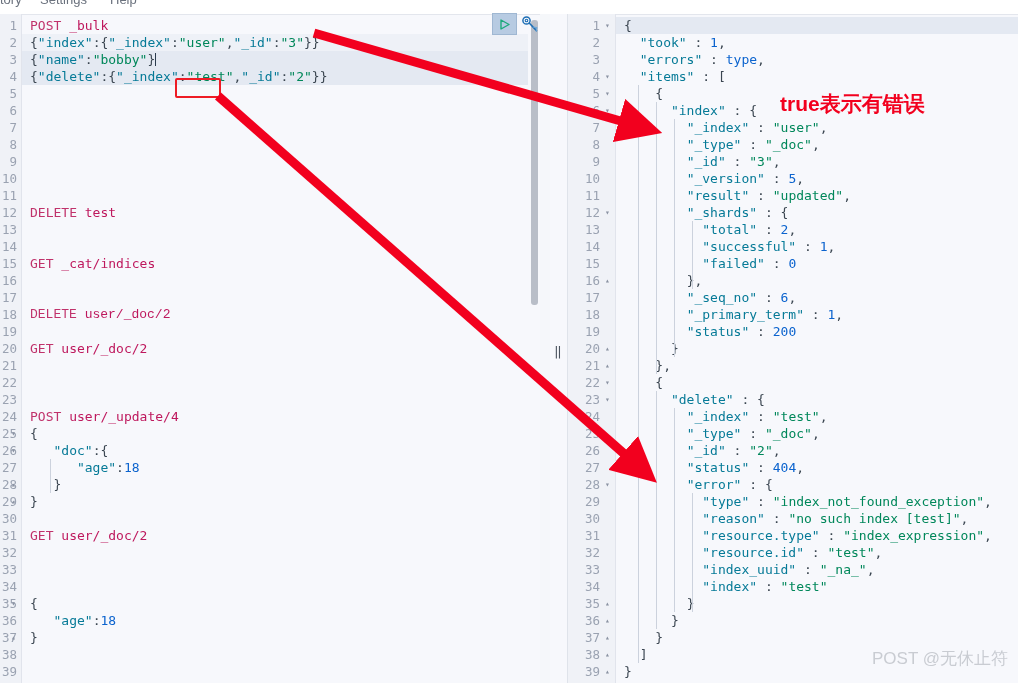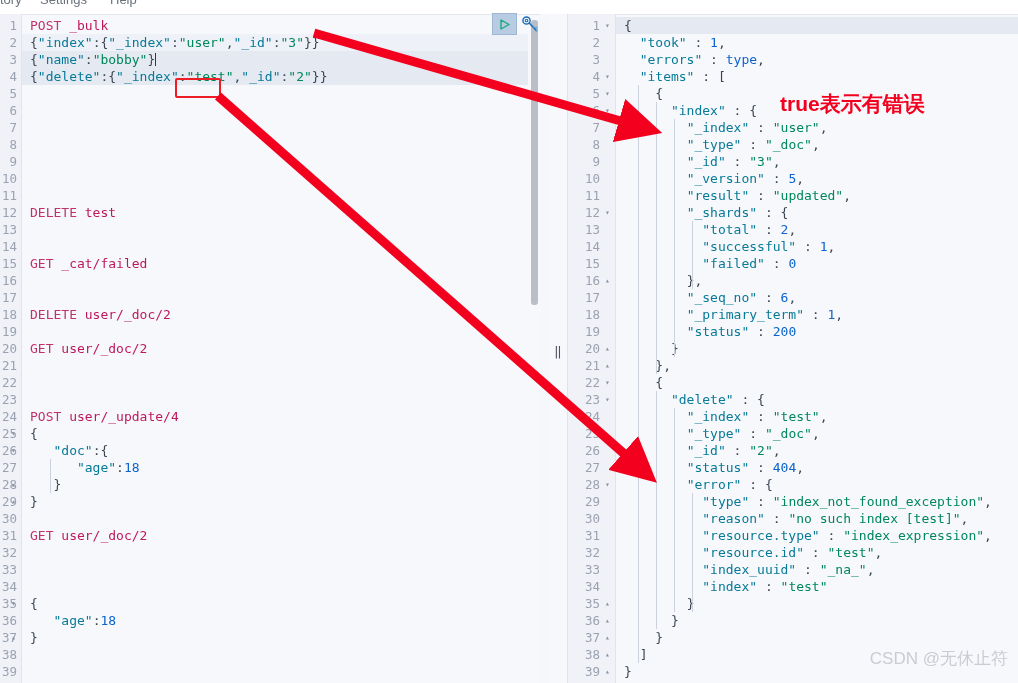--- a/index.html
+++ b/index.html
@@ -302,24 +302,24 @@
         <div class="cl" style="top: 71px;"></div>
         <div class="cl" style="top: 88px;"></div>
         <div class="cl" style="top: 105px;"></div>
         <div class="cl" style="top: 122px;"></div>
         <div class="cl" style="top: 139px;"></div>
         <div class="cl" style="top: 156px;"></div>
         <div class="cl" style="top: 173px;"></div>
         <div class="cl" style="top: 190px;"><span class="t-method">DELETE</span> <span class="t-url">test</span></div>
         <div class="cl" style="top: 207px;"></div>
         <div class="cl" style="top: 224px;"></div>
-        <div class="cl" style="top: 241px;"><span class="t-method">GET</span> <span class="t-url">_cat/failed</span></div>
+        <div class="cl" style="top: 241px;"><span class="t-method">GET</span> <span class="t-url">_cat/indices</span></div>
         <div class="cl" style="top: 258px;"></div>
         <div class="cl" style="top: 275px;"></div>
-        <div class="cl" style="top: 292px;"><span class="t-method">DELETE</span> <span class="t-url">user/_doc/2</span></div>
+        <div class="cl" style="top: 292px; font-family: Liberation Mono, monospace;"><span class="t-method">DELETE</span> <span class="t-url">user/_doc/2</span></div>
         <div class="cl" style="top: 309px;"></div>
         <div class="cl" style="top: 326px;"><span class="t-method">GET</span> <span class="t-url">user/_doc/2</span></div>
         <div class="cl" style="top: 343px;"></div>
         <div class="cl" style="top: 360px;"></div>
         <div class="cl" style="top: 377px;"></div>
         <div class="cl" style="top: 394px;"><span class="t-method">POST</span> <span class="t-url">user/_update/4</span></div>
         <div class="cl" style="top: 411px;"><span class="t-punc">{</span></div>
         <div class="cl" style="top: 428px;"><span class="t-punc"> </span><span class="t-punc"> </span><span class="t-punc"> </span><span class="t-key">"doc"</span><span class="t-punc">:</span><span class="t-punc">{</span></div>
         <div class="cl" style="top: 445px;"><span class="t-punc"> </span><span class="t-punc"> </span><span class="t-punc"> </span><span class="t-punc"> </span><span class="t-punc"> </span><span class="t-punc"> </span><span class="t-key">"age"</span><span class="t-punc">:</span><span class="t-num">18</span></div>
         <div class="cl" style="top: 462px;"><span class="t-punc"> </span><span class="t-punc"> </span><span class="t-punc"> </span><span class="t-punc">}</span></div>
@@ -476,16 +476,16 @@
     <svg width="1018" height="683" style="position:absolute;top:0;left:0;">
       <defs>
         <marker id="ah" markerWidth="5" markerHeight="5" refX="2.2" refY="2.5" orient="auto">
           <polygon points="0,0 5,2.5 0,5" fill="#f2001e"></polygon>
         </marker>
       </defs>
       <line id="arrow0" stroke="#f2001e" stroke-width="9" marker-end="url(#ah)" x1="314" y1="33" x2="638" y2="126"></line>
       <line id="arrow1" stroke="#f2001e" stroke-width="9" marker-end="url(#ah)" x1="218" y1="96" x2="638" y2="466"></line>
     </svg>
     <div class="anno-text" style="left:780px; top:46px; font-size:21px;margin-top:44px;">true表示有错误</div>
-    <div class="watermark">CSDN @无休止符</div>
+    <div class="watermark">POST @无休止符</div>
   </div>
 
 </div>
 
 </body></html>

